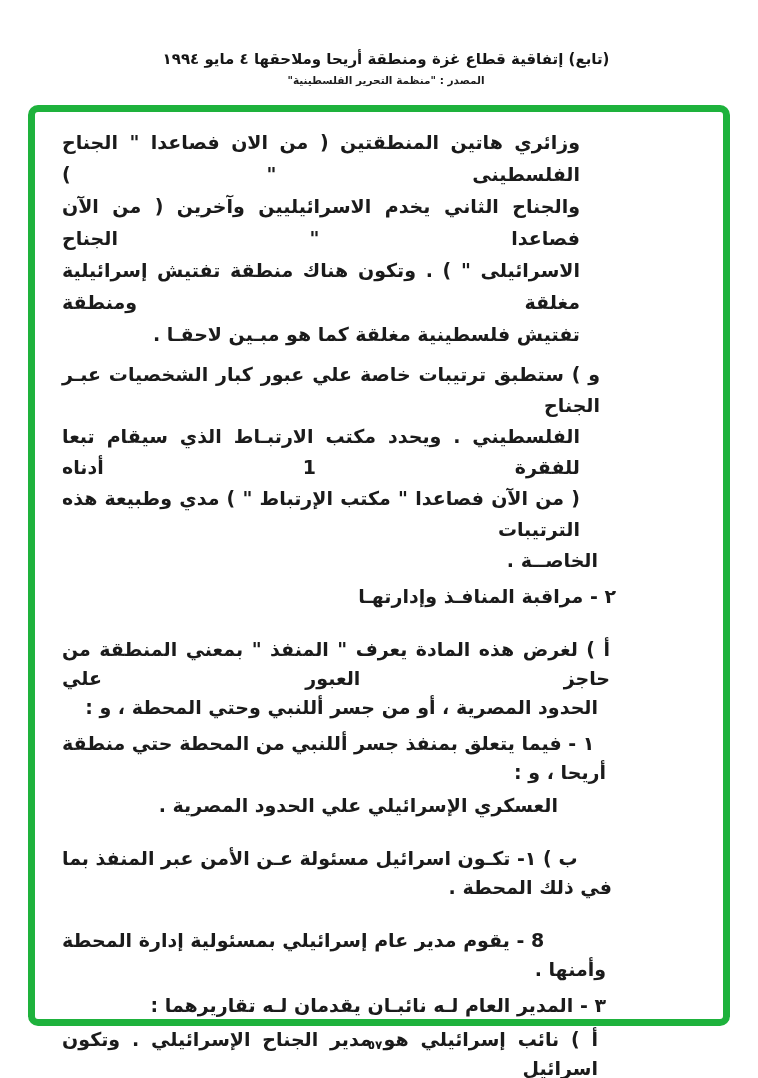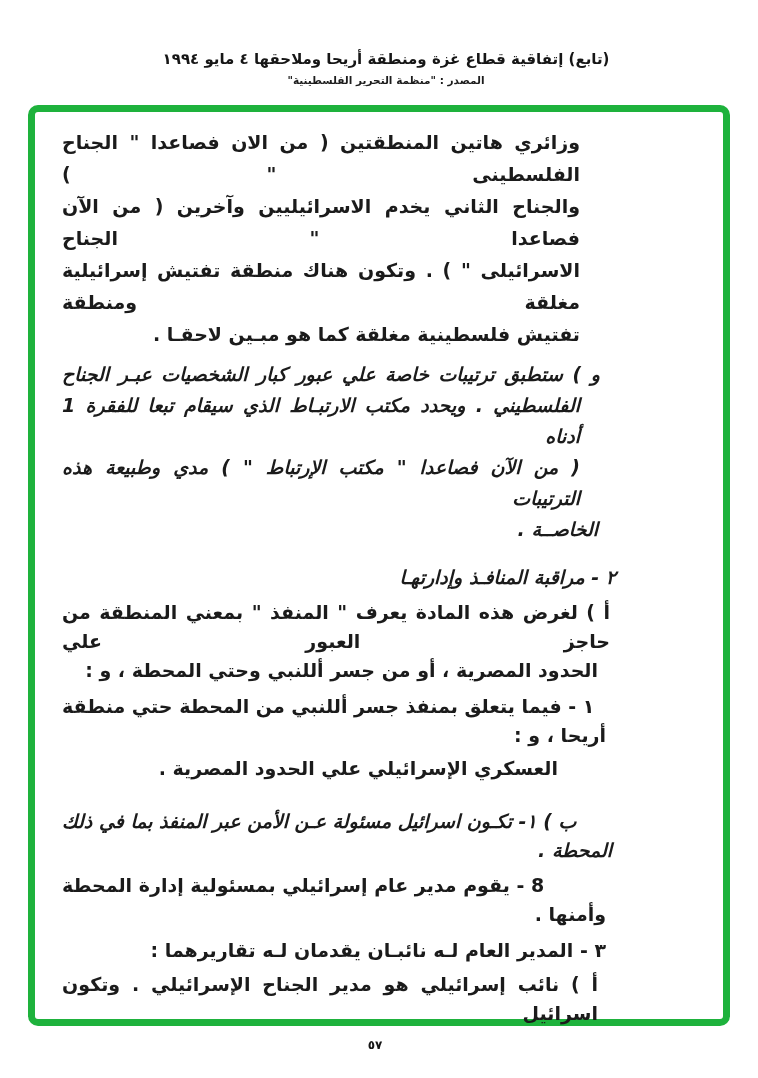--- a/index.html
+++ b/index.html
@@ -44,22 +44,22 @@
   .el{text-align-last:right;}
   .out18{margin-right:-18px;}
   .out20{margin-right:-20px;}
   .out26{margin-right:-26px;}
   .out30{margin-right:-30px;}
   .out32{margin-right:-32px;margin-top:24px;}
   .out36{margin-right:-36px;}
   
   .in22{margin-right:22px;}
   
-  .mt2{margin-top:18px;font-style:italic;}  .mt4{margin-top:4px;}  .mt5{margin-top:5px;}
-  .mt6{margin-top:6px;}  .mt7{margin-top:7px;}  .mt9{margin-top:9px;font-style:italic;}
+  .mt2{margin-top:6px;}  .mt4{margin-top:4px;}  .mt5{margin-top:5px;}
+  .mt6{margin-top:24px;}  .mt7{margin-top:7px;}  .mt9{margin-top:9px;}
   
   .page-number{
     position:absolute;top:1038px;left:0;right:8px;
     text-align:center;font-size:12px;font-weight:bold;color:#161616;
     direction:rtl;
   }
 </style>
 </head>
 <body>
 

